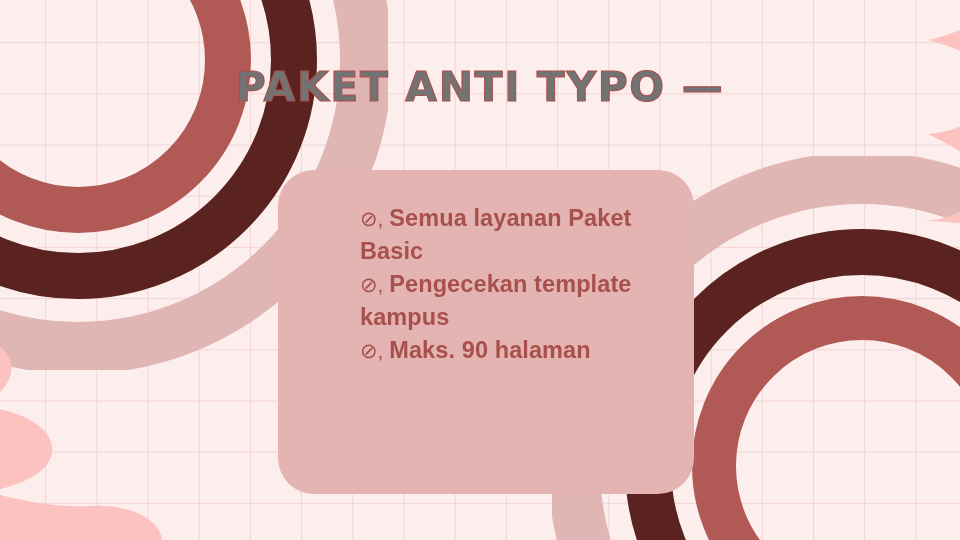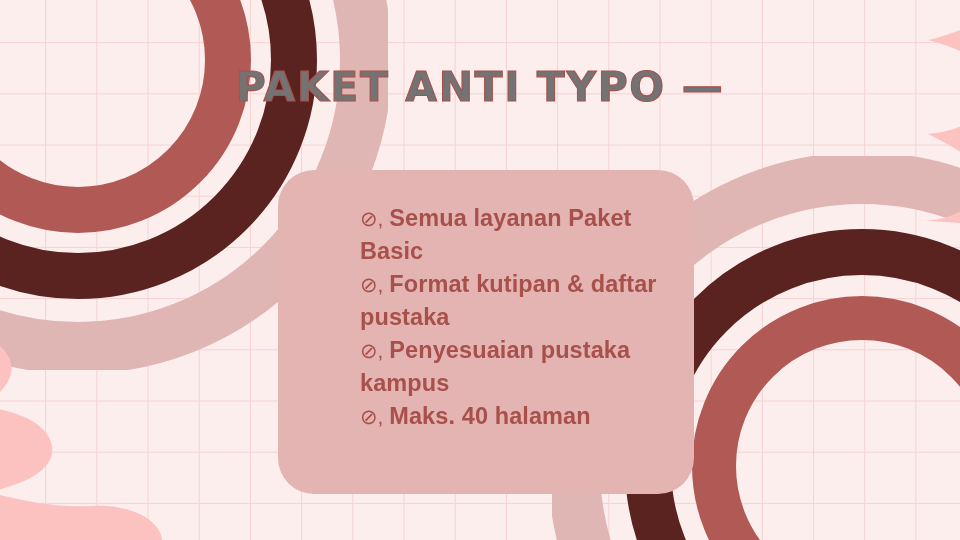--- a/index.html
+++ b/index.html
@@ -134,28 +134,25 @@
   </h1>
 
   <div id="card">
     <div id="feature-list">
 
       <span class="feature-item">
         <span class="tick">⊘, </span><span>Semua layanan Paket Basic</span>
       </span>
 
 
+
       <span class="feature-item">
-        <span class="tick">⊘, </span><span>Format kutipan &amp; daftar pustaka</span>
+        <span class="tick">⊘, </span><span>Pengecekan template kampus</span>
       </span>
 
       <span class="feature-item">
-        <span class="tick">⊘, </span><span>Penyesuaian pustaka kampus</span>
-      </span>
-
-      <span class="feature-item">
-        <span class="tick">⊘, </span><span>Maks. 40 halaman</span>
+        <span class="tick">⊘, </span><span>Maks. 90 halaman</span>
       </span>
 
     </div>
   </div>
 
 </div>
 
 </body></html>

